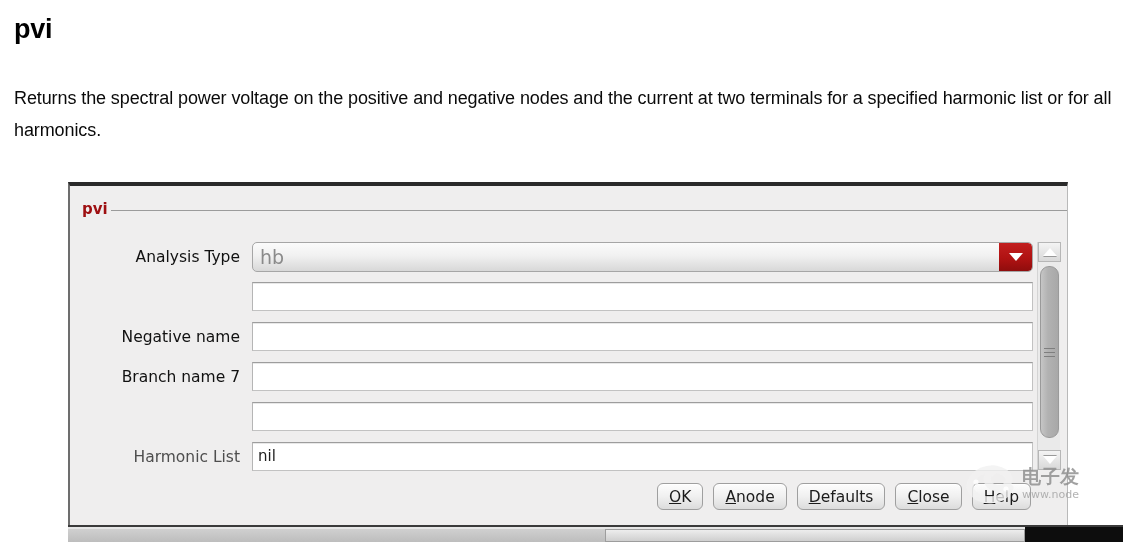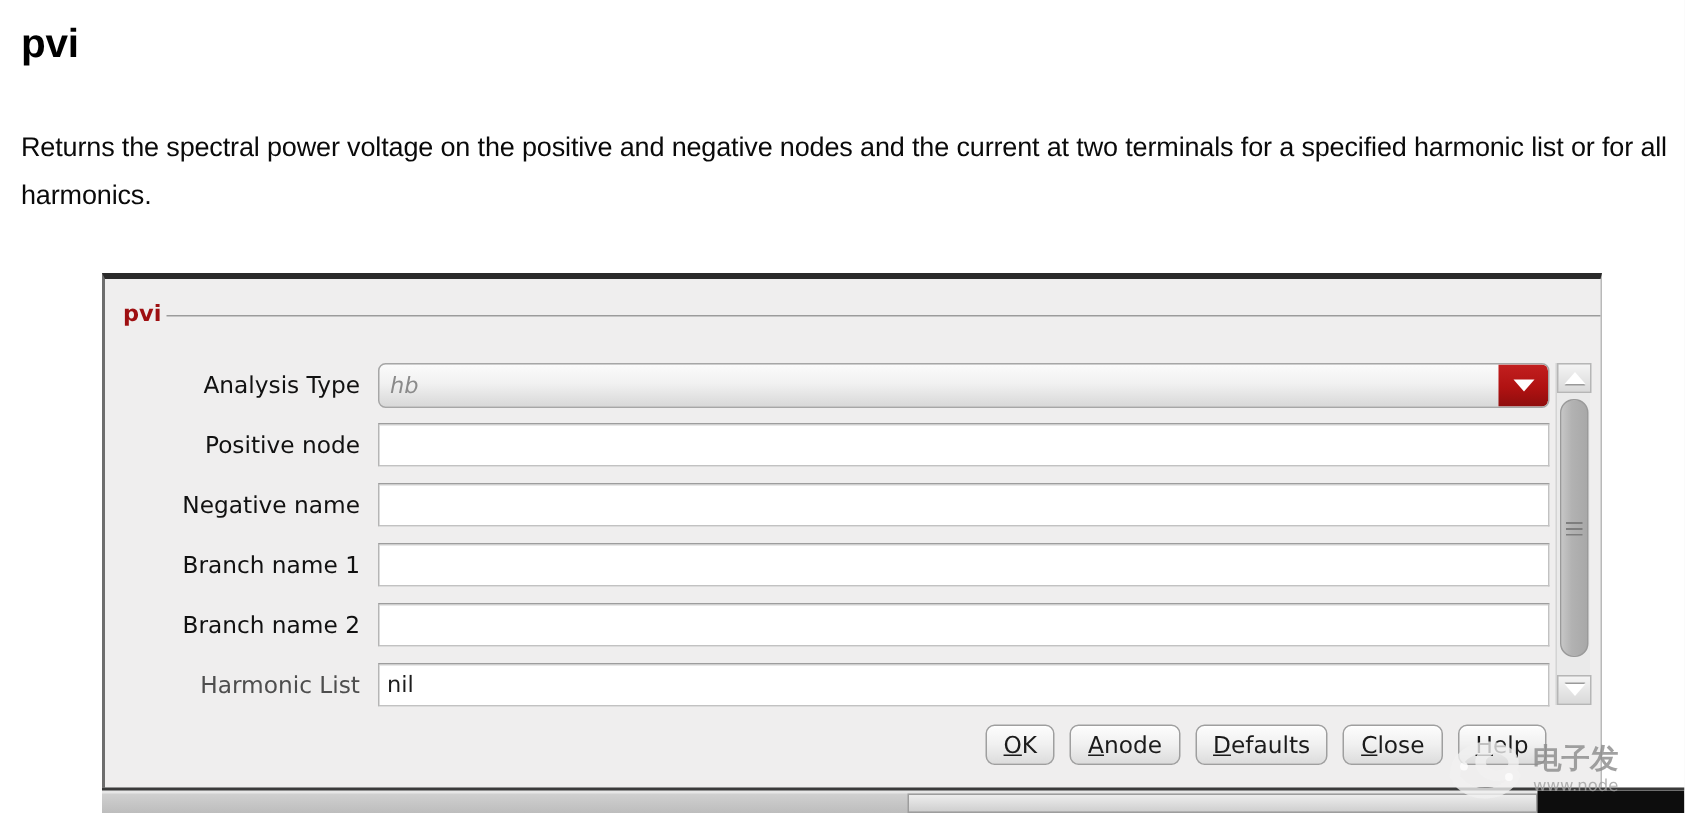--- a/index.html
+++ b/index.html
@@ -141,26 +141,25 @@
     border-radius: 5px;
     border: 1px solid #a6a6a6;
     background: linear-gradient(to bottom, #fbfbfb 0%, #f1f1f1 45%, #d8d8d8 100%);
     box-sizing: border-box;
     display: flex;
     align-items: center;
     overflow: hidden;
   }
   .combo-text {
     padding-left: 7px;
-    font-size: 15px;
+    font-size: 19px;
     color: #8a8a8a;
     font-family: "DejaVu Sans", sans-serif;
     line-height: 1;
     flex: 1;
-    font-style: italic;
   }
   .combo-arrow-btn {
     width: 33px;
     align-self: stretch;
     background: linear-gradient(to bottom, #c21f1f 0%, #b01212 55%, #8f0d0d 100%);
     border-top-right-radius: 4px;
     border-bottom-right-radius: 4px;
     display: flex;
     align-items: center;
     justify-content: center;
@@ -296,21 +295,21 @@
     right: 0;
     top: 0;
     bottom: 0;
     background: #0d0d0d;
   }
 
   
   .watermark {
     position: absolute;
     left: 960px;
-    top: 487px;
+    top: 458px;
     width: 163px;
     height: 52px;
     pointer-events: none;
     opacity: 0.82;
   }
   .wm-cn {
     position: absolute;
     left: 62px;
     top: 6px;
     font-size: 19px;
@@ -348,42 +347,40 @@
       <div class="row-label">Analysis Type</div>
       <div class="combo">
         <span class="combo-text">hb</span>
         <span class="combo-arrow-btn">
           <span class="tri-down"></span>
         </span>
       </div>
     </div>
 
     <div class="row">
-      <div class="row-label">Positive node</div>
       <div class="field">
         <span class="field-text"></span>
       </div>
     </div>
 
     <div class="row">
       <div class="row-label">Negative name</div>
       <div class="field">
         <span class="field-text"></span>
       </div>
     </div>
 
     <div class="row">
-      <div class="row-label">Branch name 1</div>
+      <div class="row-label">Branch name 7</div>
       <div class="field">
         <span class="field-text"></span>
       </div>
     </div>
 
     <div class="row">
-      <div class="row-label">Branch name 2</div>
       <div class="field">
         <span class="field-text"></span>
       </div>
     </div>
 
     <div class="row">
       <div class="row-label muted">Harmonic List</div>
       <div class="field">
         <span class="field-text">nil</span>
       </div>

